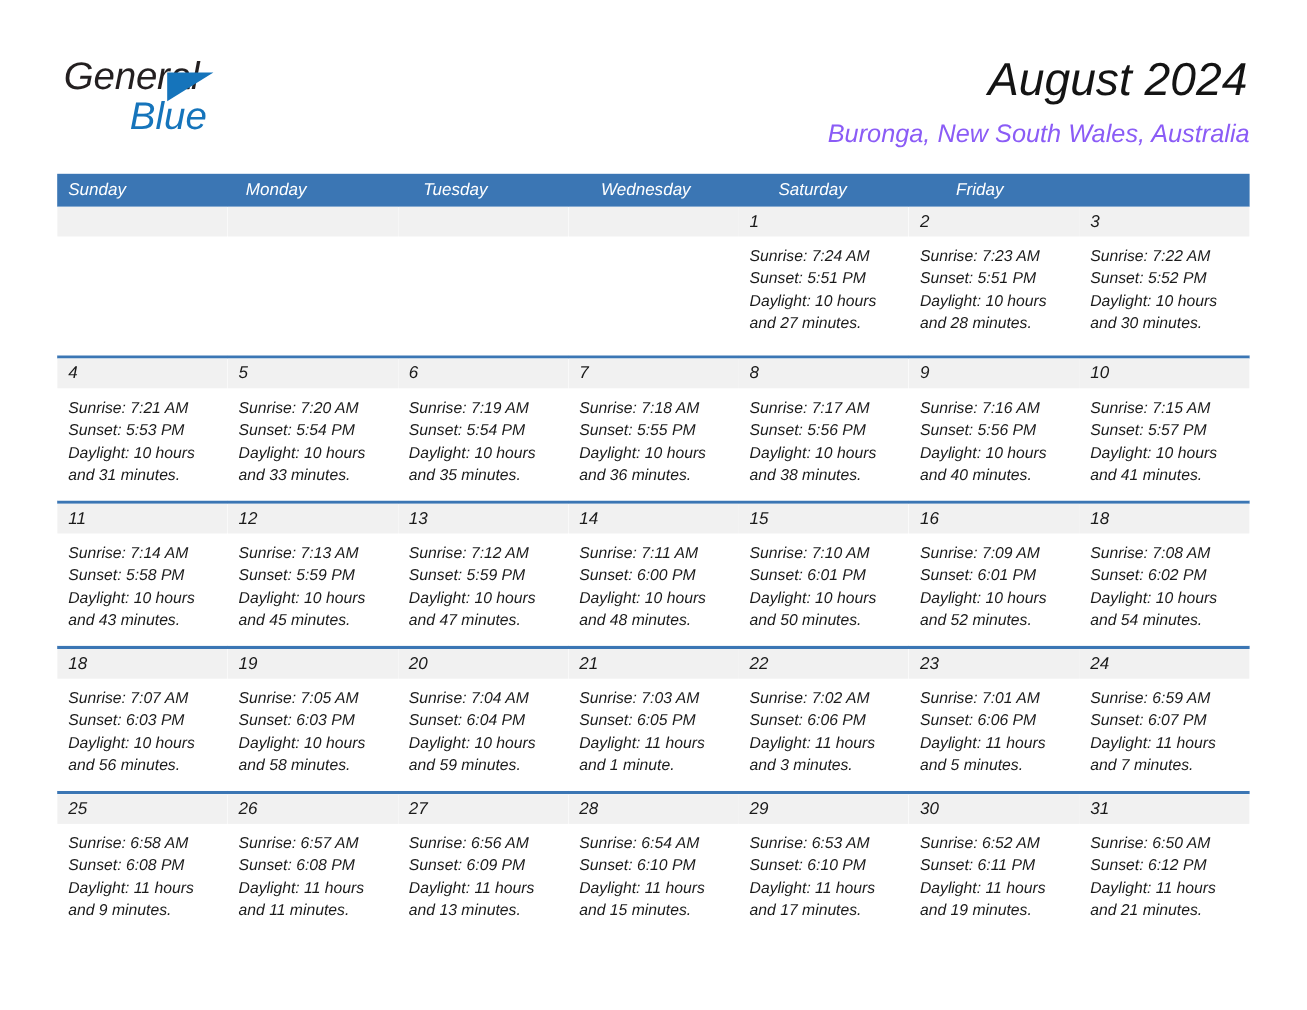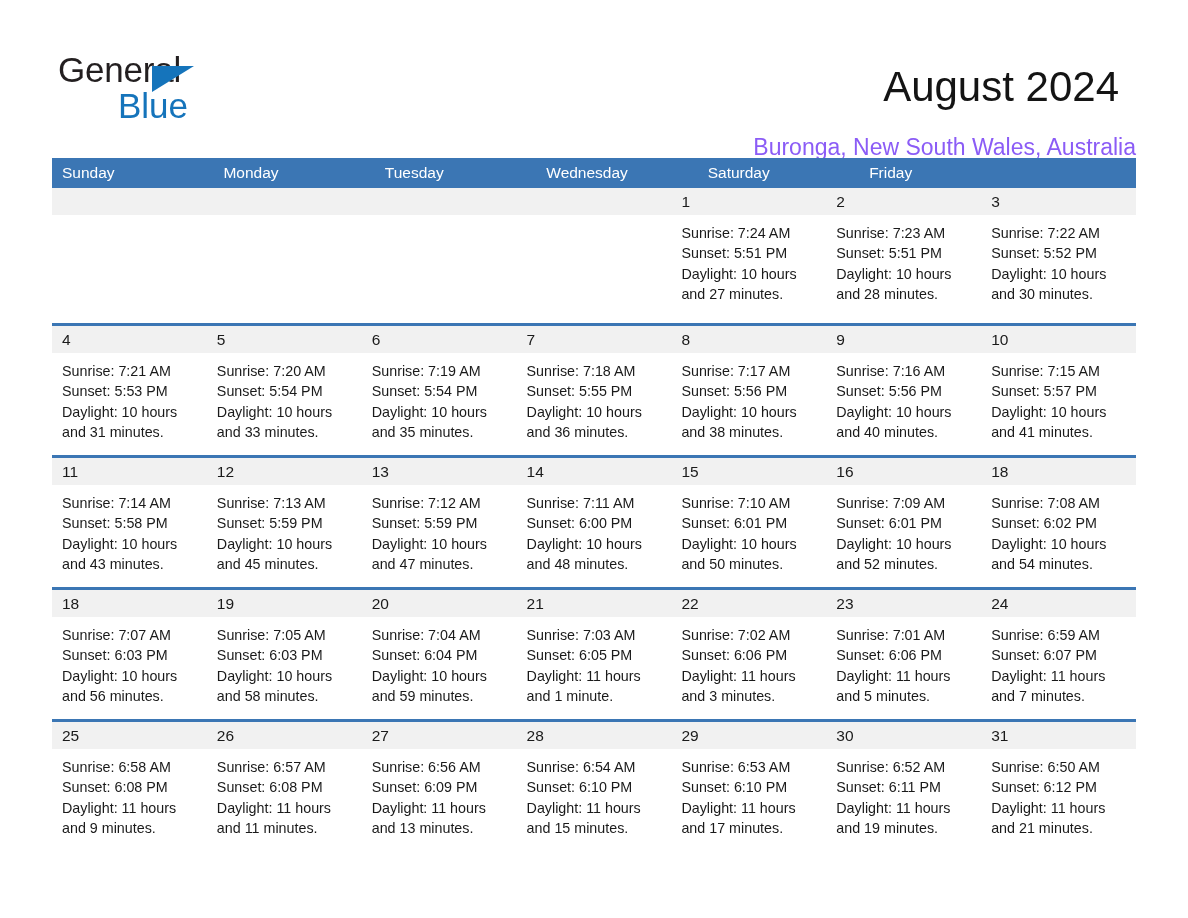--- a/index.html
+++ b/index.html
@@ -15,20 +15,21 @@
     position: relative;
     overflow: hidden;
   }
 
   .page {
     width: 1188px;
     height: 918px;
     box-sizing: border-box;
     padding: 1px;
     position: relative;
+    font-style: italic;
   }
 
   
   .top-bar {
     position: absolute;
     left: 52px;
     top: 44px;
     right: 52px;
     height: 100px;
   }
@@ -74,21 +75,21 @@
     right: 0;
     top: 0;
     text-align: right;
     width: 760px;
   }
   .cal-title {
     font-size: 42px;
     color: #141414;
     line-height: 52px;
     font-weight: normal;
-    margin: 17px;
+    margin: 2px;
     letter-spacing: 0px;
   }
   .cal-subtitle {
     font-size: 23px;
     color: #8b5cf6;
     line-height: 34px;
     margin: 6px 0 0 0;
     font-weight: normal;
   }
 

